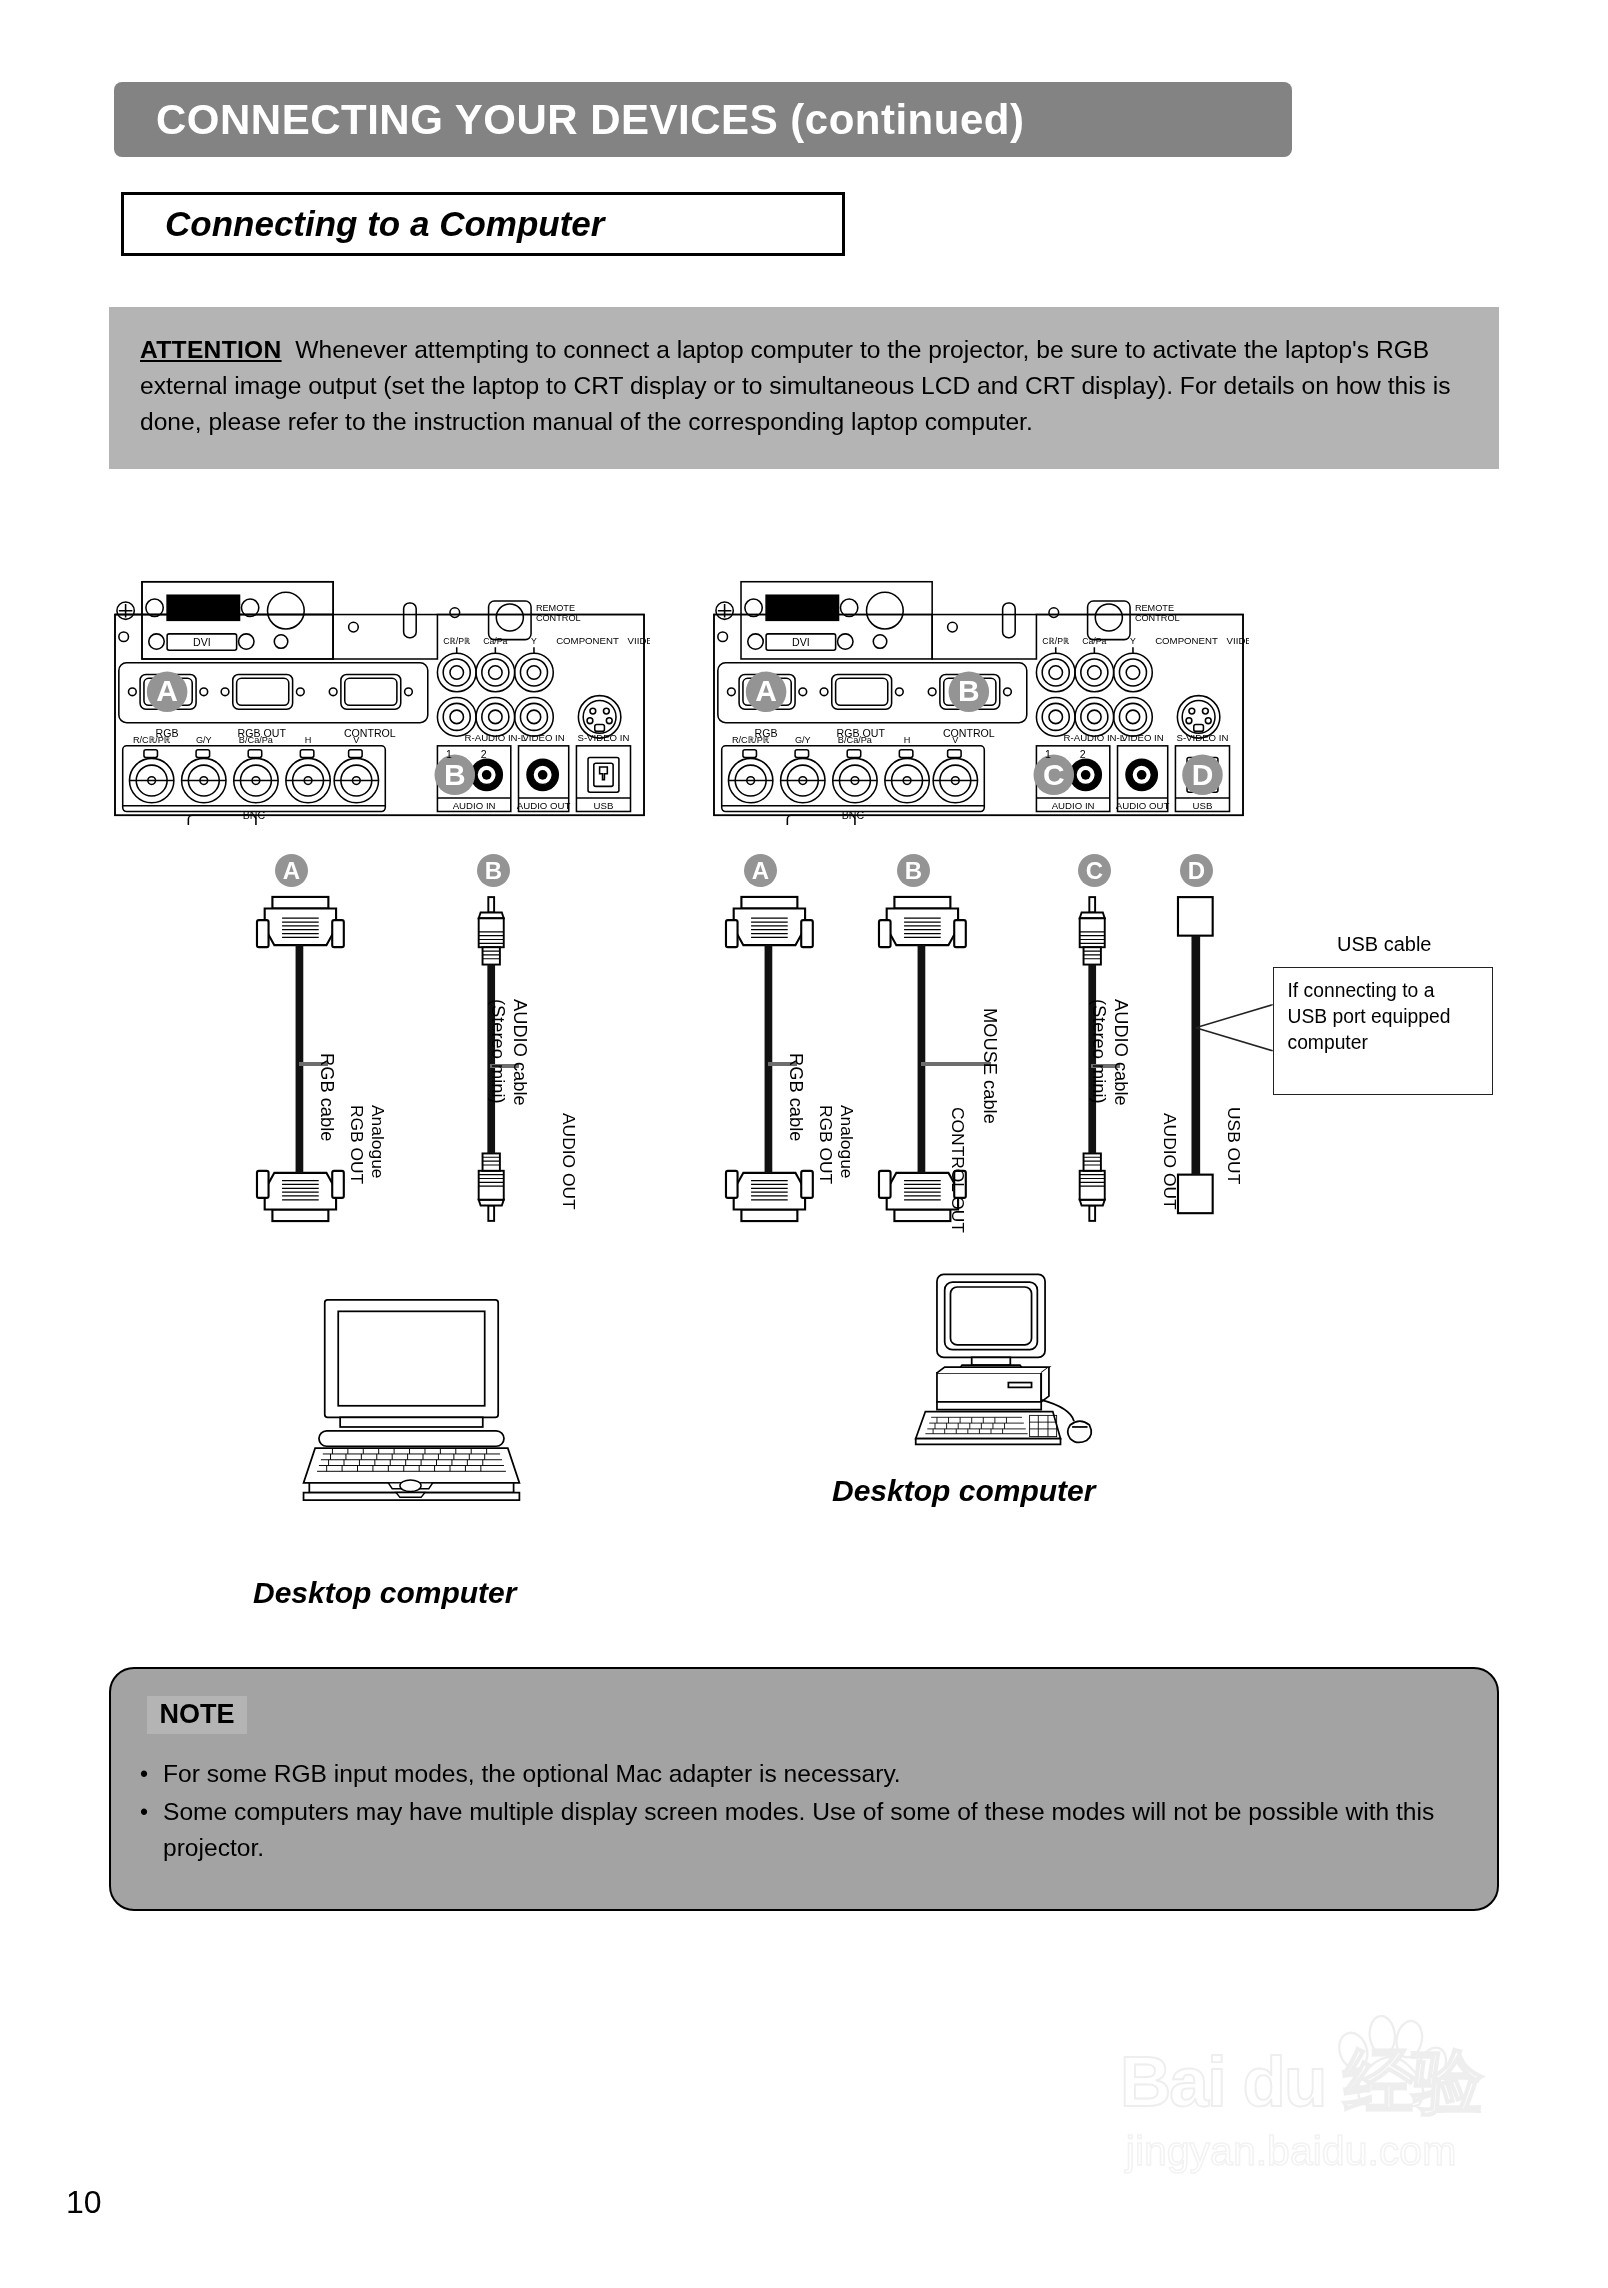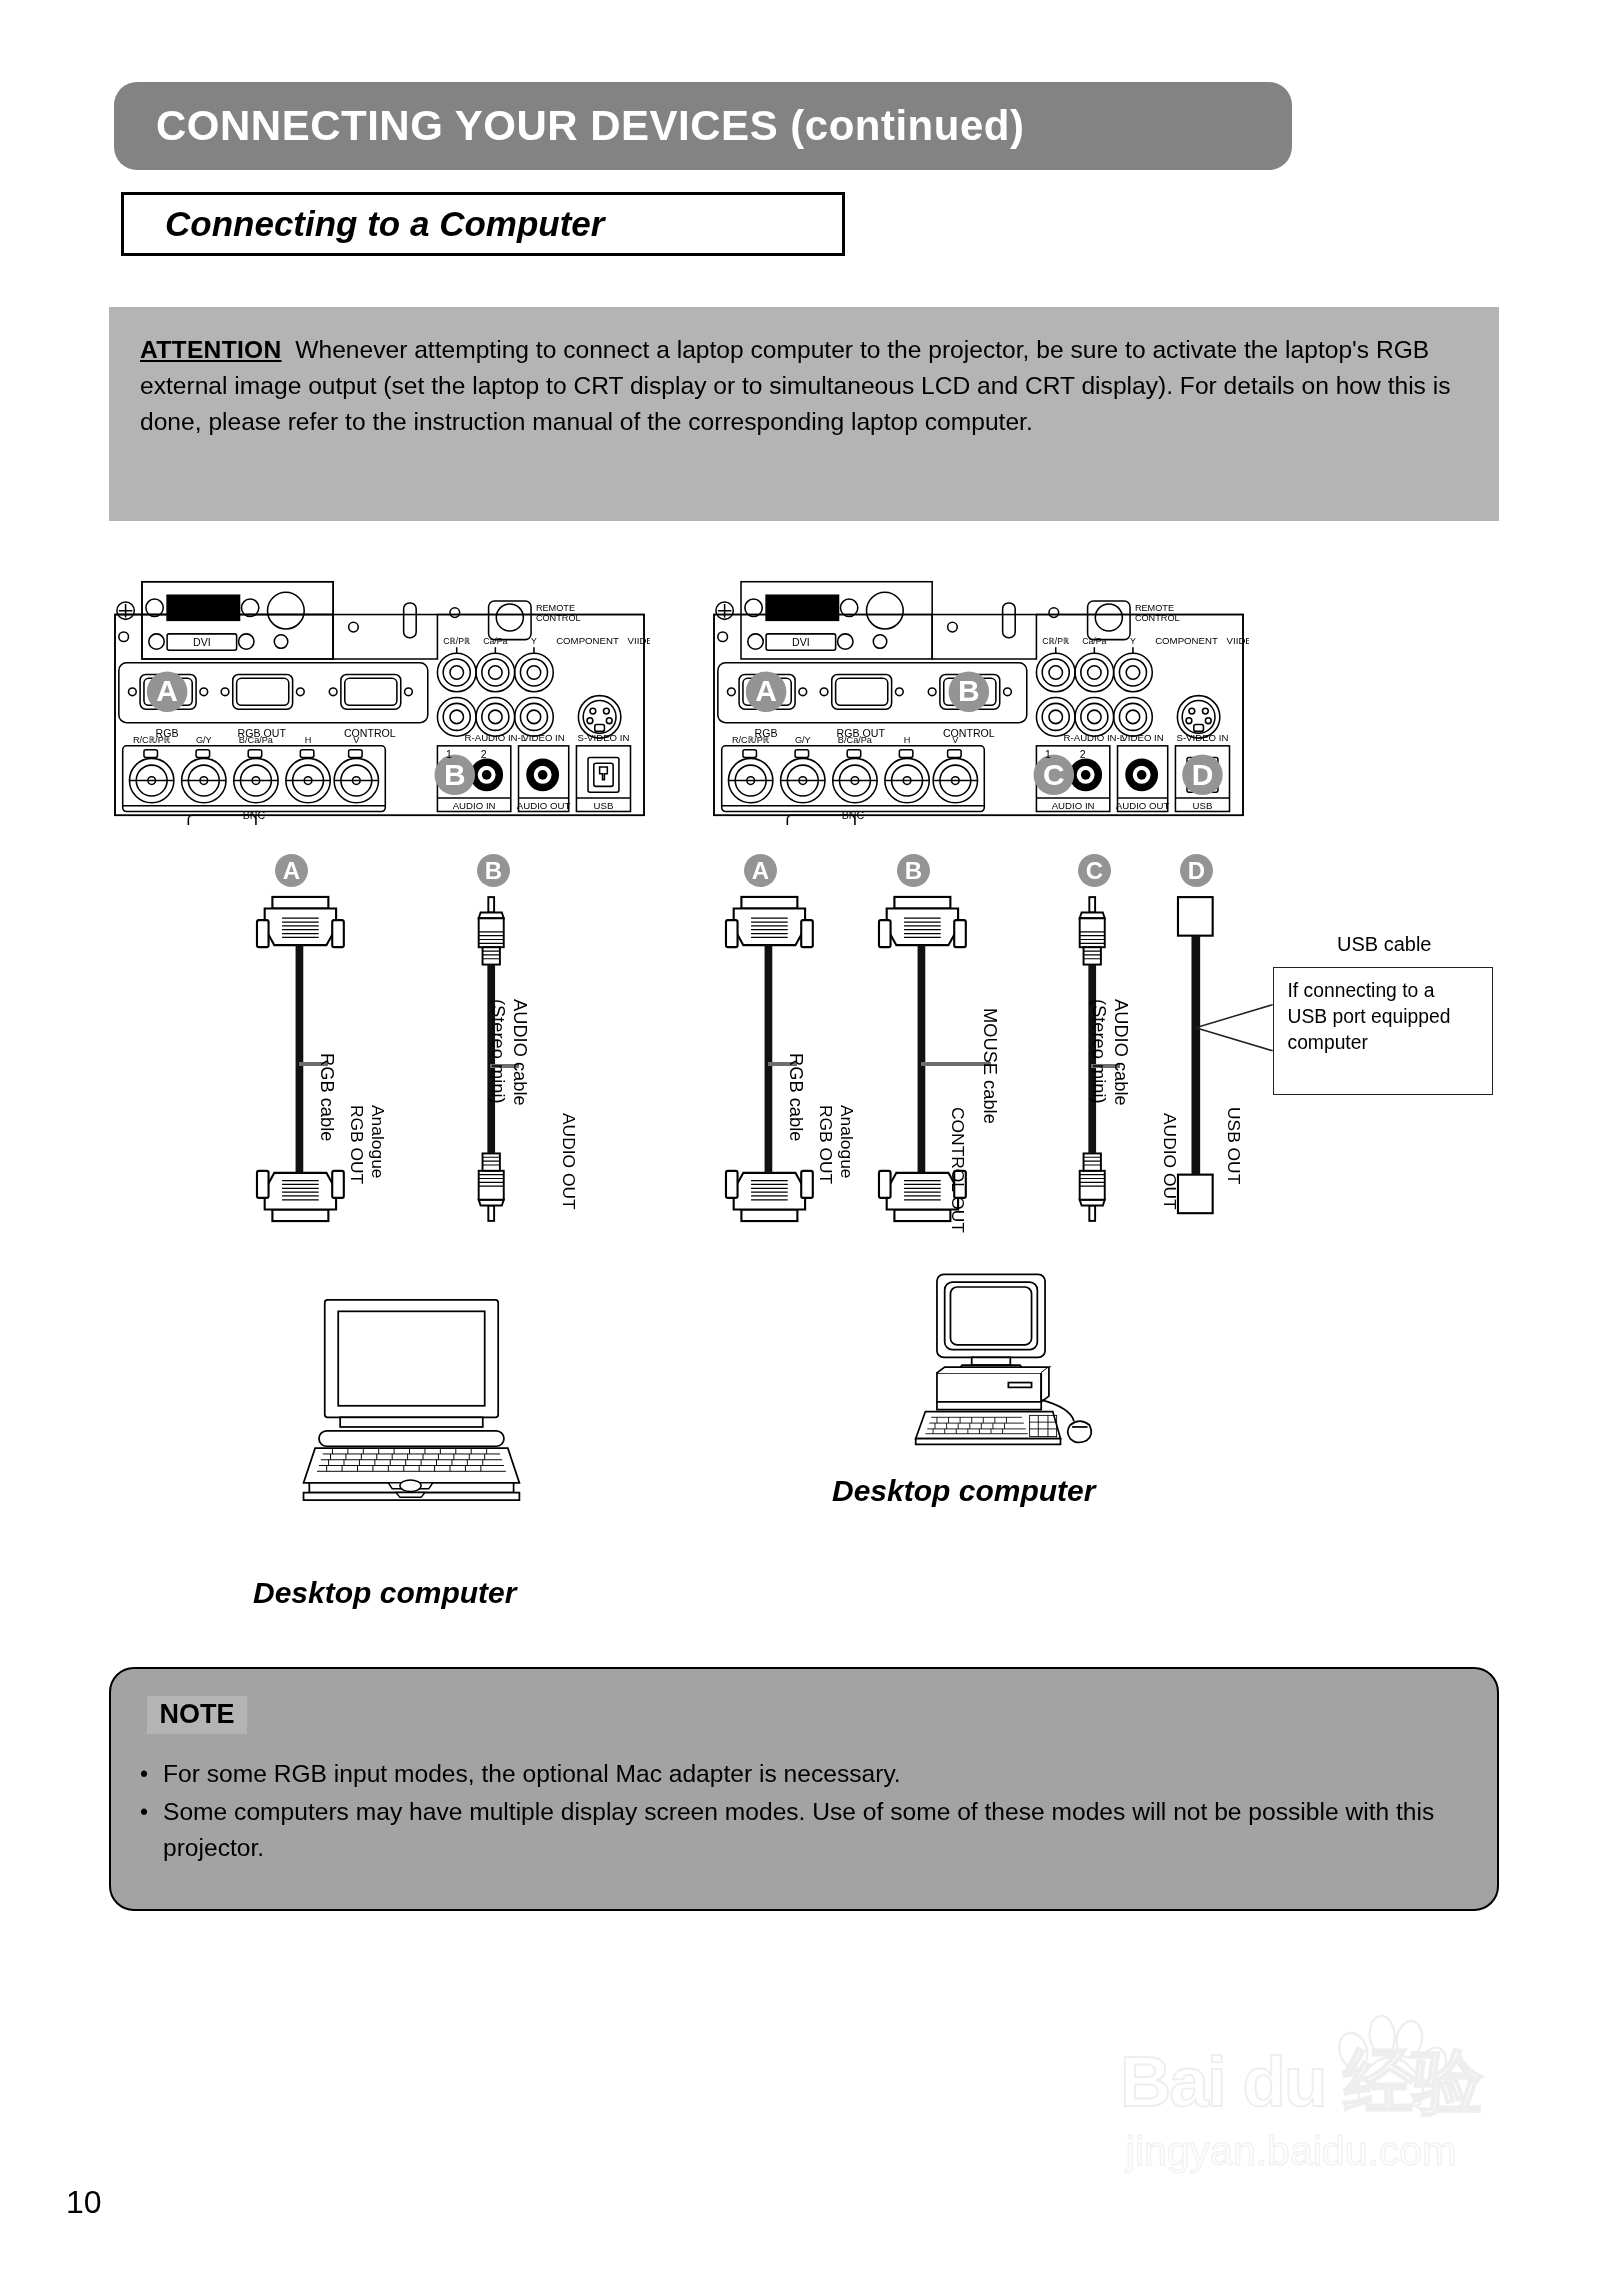--- a/index.html
+++ b/index.html
@@ -4,42 +4,42 @@
 <style>
   html,body{margin:0;padding:0;background:#fff;}
   body{
     width:1609px;height:2288px;position:relative;overflow:hidden;
     font-family:"Liberation Sans", sans-serif;color:#000;
   }
   .page{position:absolute;inset:0;}
 
   
   .hdr-bar{
-    position:absolute;left:114px;top:82px;width:1178px;height:88px;
-    background:#838383;border-radius:23px;
+    position:absolute;left:114px;top:82px;width:1178px;height:75px;
+    background:#838383;border-radius:8px;
   }
   .hdr-title{
     position:absolute;left:42px;top:50%;transform:translateY(-50%);
     color:#fff;font-size:42px;font-weight:bold;letter-spacing:0.5px;
     white-space:nowrap;font-family:"Liberation Sans", sans-serif;
   }
 
   
   .sect-box{
     position:absolute;left:109px;top:192px;width:724px;height:64px;
     border:3.9px solid #000;background:#fff;box-sizing:border-box;margin-left:12px;
   }
   .sect-title{
     position:absolute;left:41px;top:50%;transform:translateY(-50%);
     font-size:35px;font-weight:bold;font-style:italic;white-space:nowrap;
   }
 
   
   .att-box{
-    position:absolute;left:109px;top:307px;width:1390px;height:214px;
+    position:absolute;left:109px;top:307px;width:1390px;height:162px;
     background:#b4b4b4;box-sizing:border-box;padding:25px 31px 0 31px;
   }
   .att-p{
     font-size:24.6px;line-height:36px;margin:0;color:#000;
   }
   .att-word{font-weight:bold;text-decoration:underline;letter-spacing:0.3px;}
 
   
   .panel{position:absolute;}
   .panel svg{display:block;}

